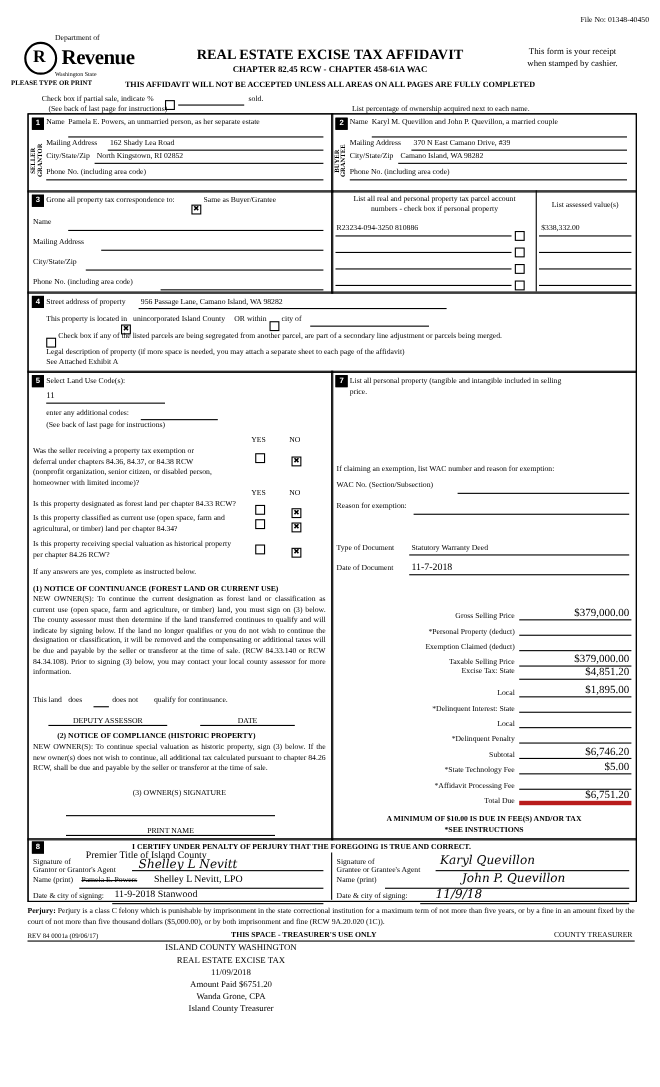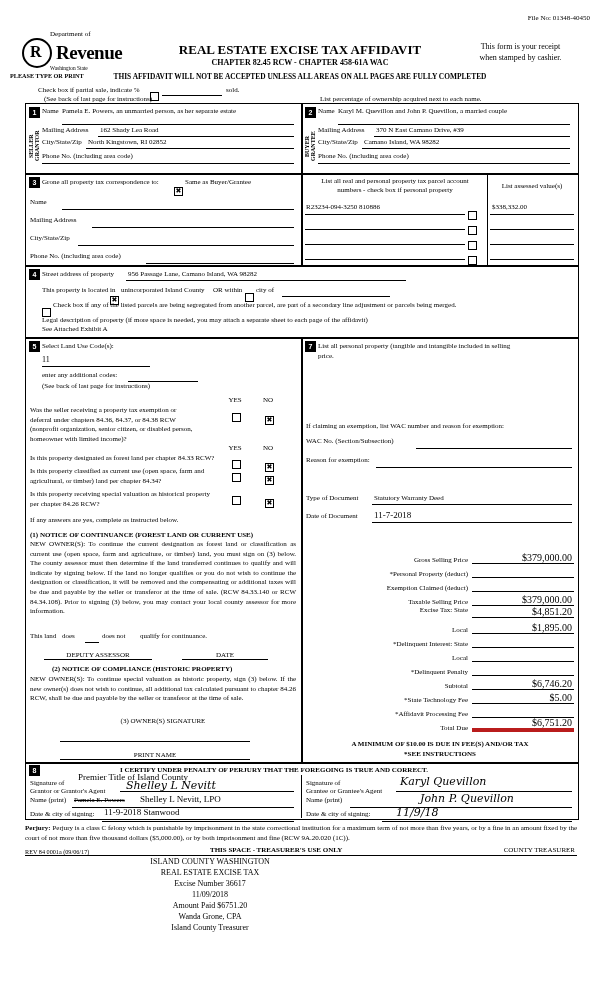--- a/index.html
+++ b/index.html
@@ -325,20 +325,19 @@
   </div>
 
   <div class="abs sm" style="left:25px;top:848px;">REV 84 0001a (09/06/17)</div>
   <div class="abs b t7" style="left:210px;top:846px;">THIS SPACE - TREASURER'S USE ONLY</div>
   <div class="abs t7" style="right:25px;top:846px;">COUNTY TREASURER</div>
   <div class="abs" style="left:25px;top:855px;width:552px;height:1px;background:#000;"></div>
 
   <div class="abs ctr" style="left:100px;top:856px;width:220px;font-size:8px;line-height:11px;">
     <div>ISLAND COUNTY WASHINGTON</div>
     <div>REAL ESTATE EXCISE TAX</div>
-    <div>Excise Number 36617</div>
     <div>11/09/2018</div>
     <div>Amount Paid $6751.20</div>
     <div>Wanda Grone, CPA</div>
     <div>Island County Treasurer</div>
   </div>
 
 </div>
 
 </body></html>

